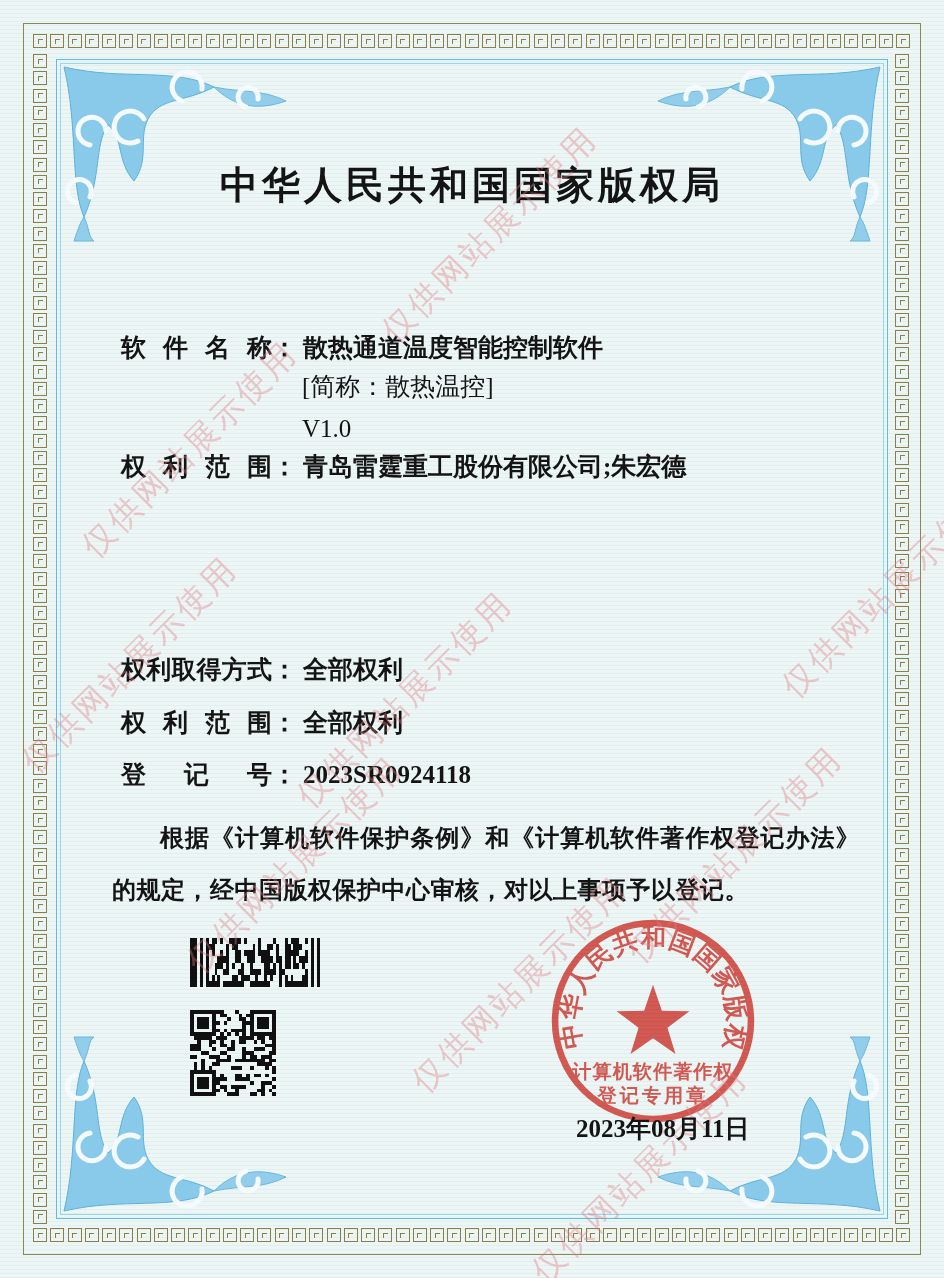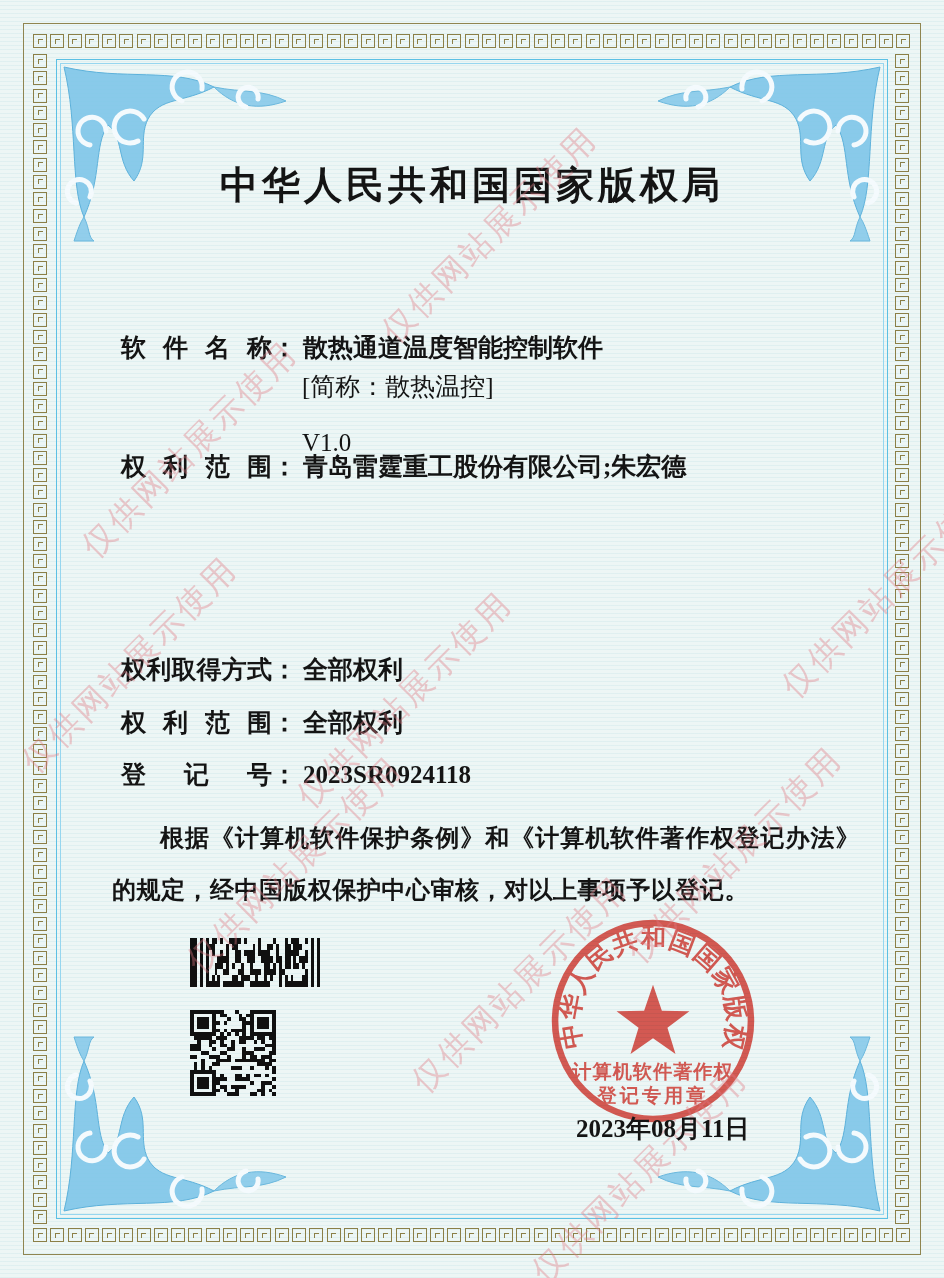--- a/index.html
+++ b/index.html
@@ -387,21 +387,21 @@
       <path d="M196,34 a10,10 0 1 0 -12,8"></path>
     </g>
   </svg>
 
   <div class="authority">中华人民共和国国家版权局</div>
 
   <div class="field-row" style="top:331px">
     <span class="flabel">软件名称</span><span>：</span><span class="fvalue">散热通道温度智能控制软件</span>
   </div>
   <div class="extra-line" style="top:370px">[简称：散热温控]</div>
-  <div class="extra-line" style="top:429px">V1.0</div>
+  <div class="extra-line" style="top:415px">V1.0</div>
 
   <div class="field-row" style="top:450px">
     <span class="flabel">权利范围</span><span>：</span><span class="fvalue">青岛雷霆重工股份有限公司;朱宏德</span>
   </div>
   <div class="field-row" style="top:653px">
     <span class="flabel">权利取得方式</span><span>：</span><span class="fvalue">全部权利</span>
   </div>
   <div class="field-row" style="top:706px">
     <span class="flabel">权利范围</span><span>：</span><span class="fvalue">全部权利</span>
   </div>

